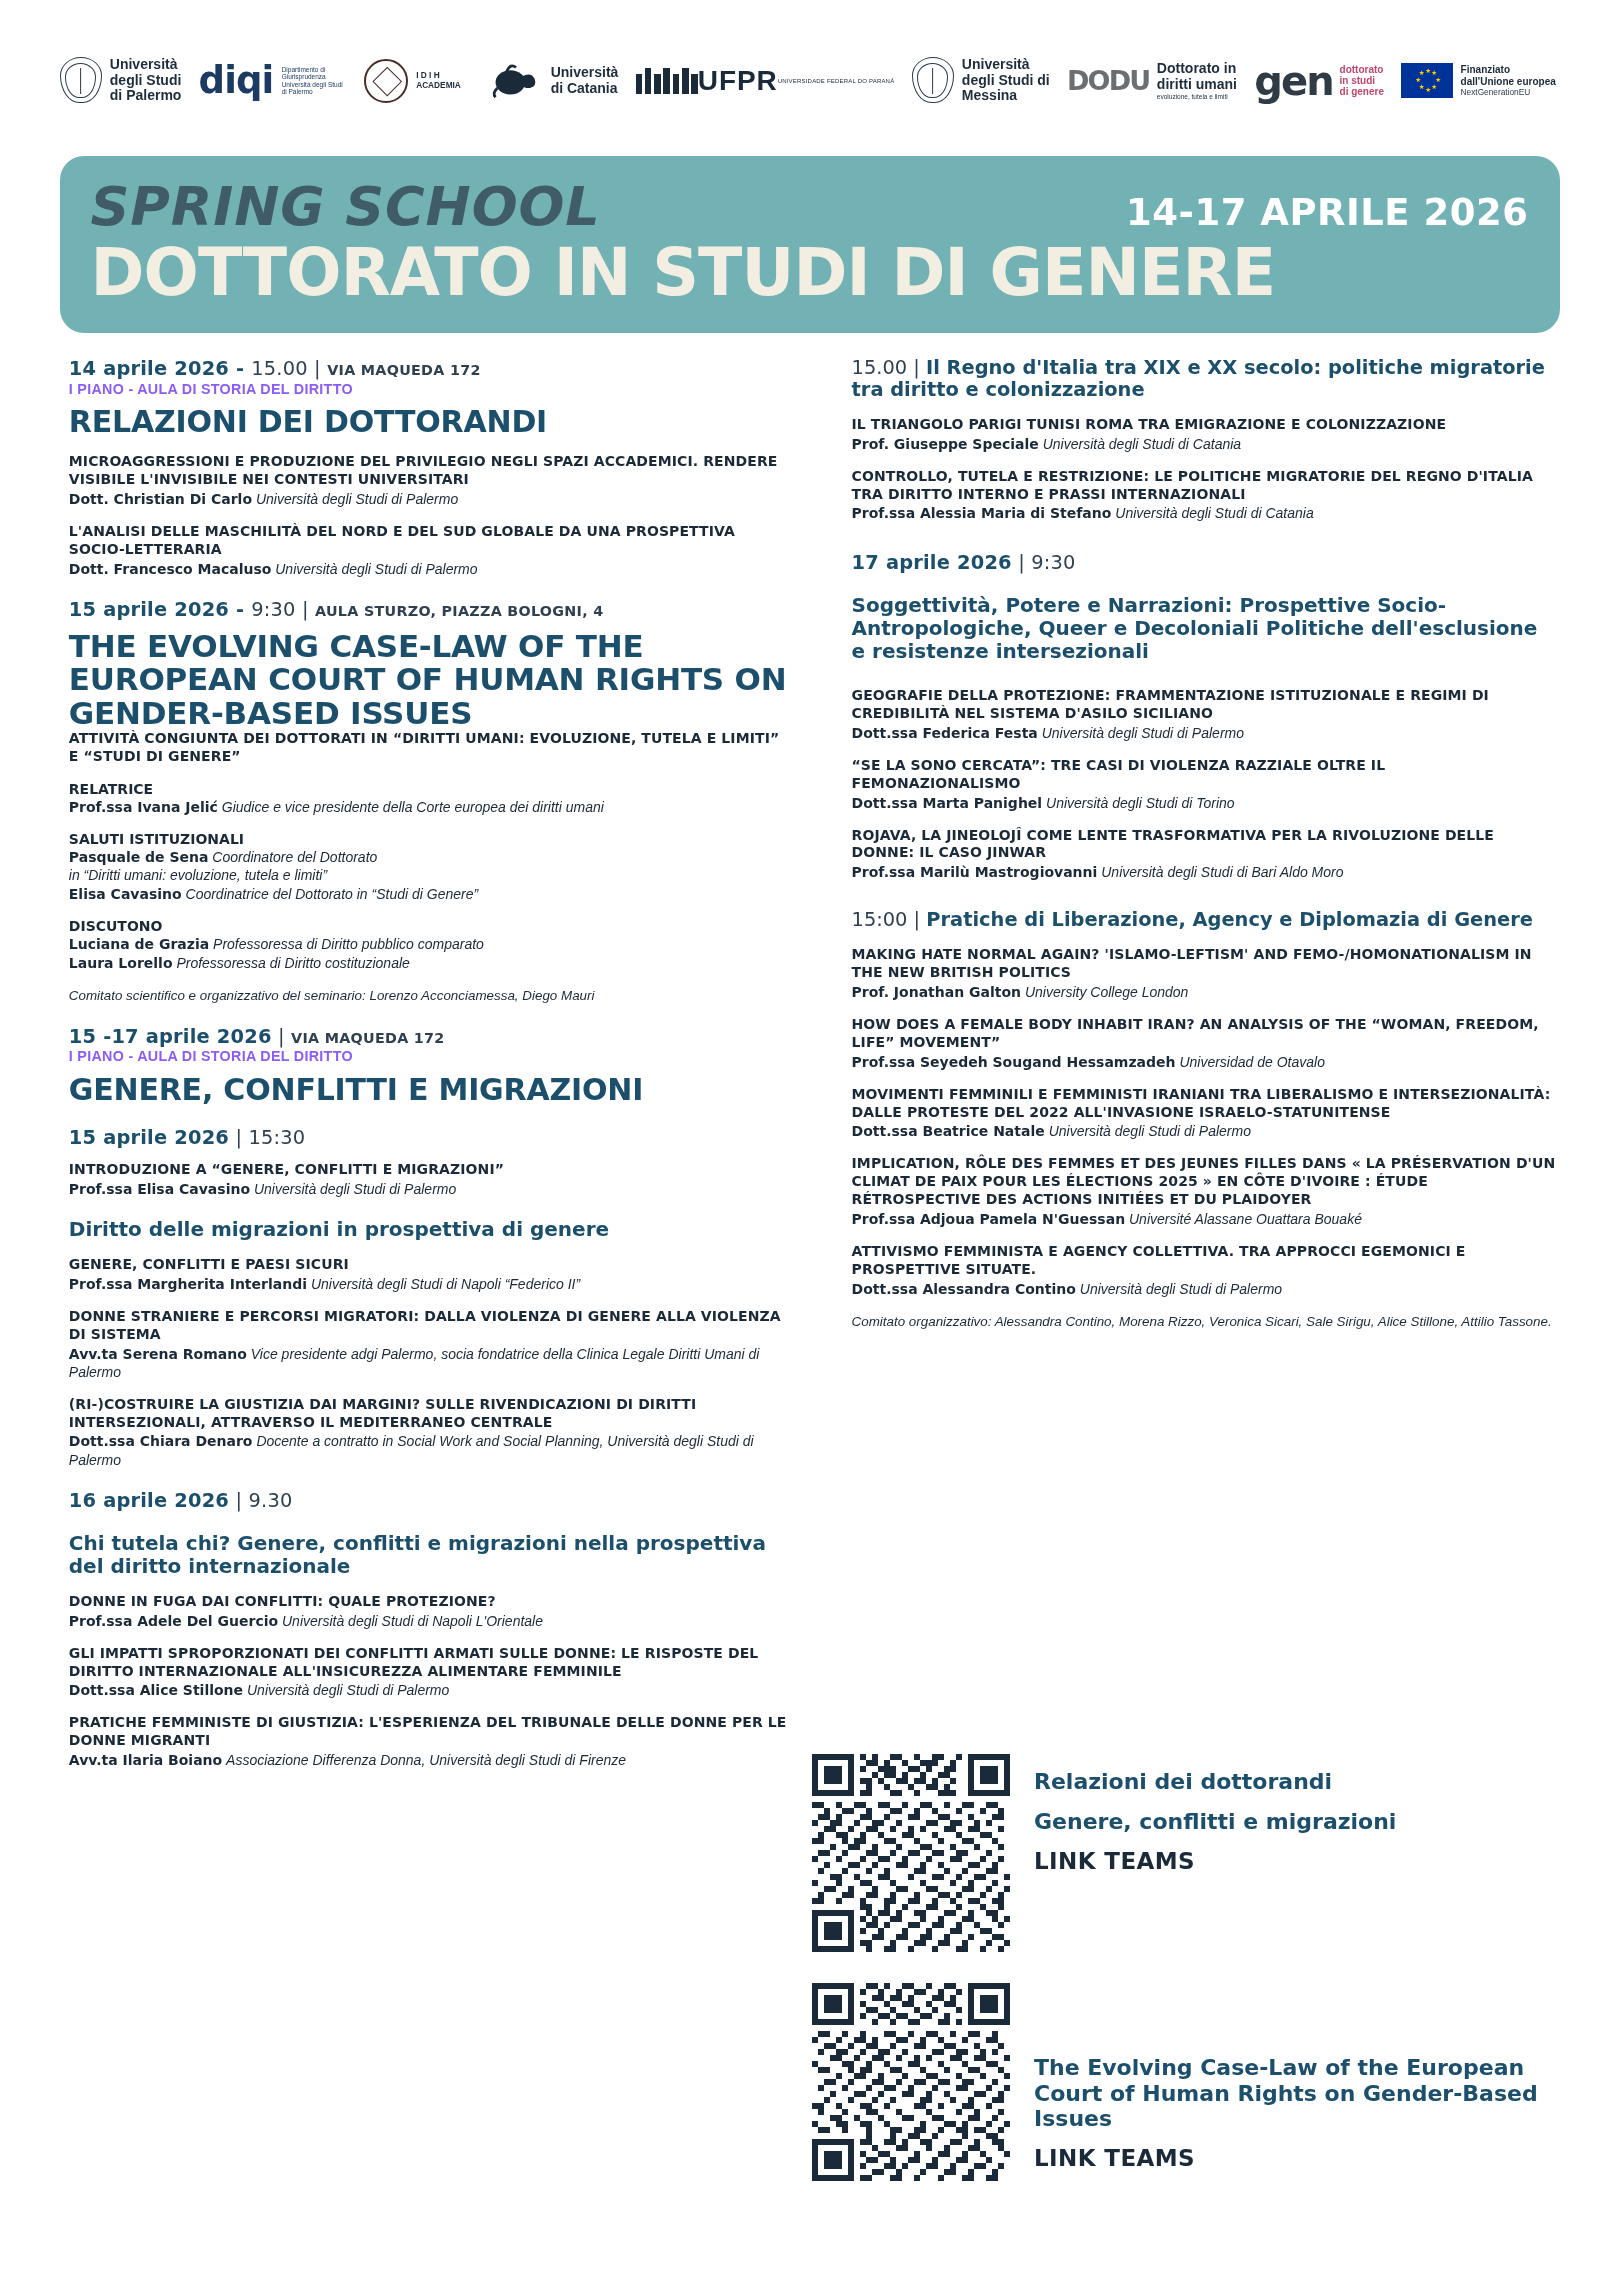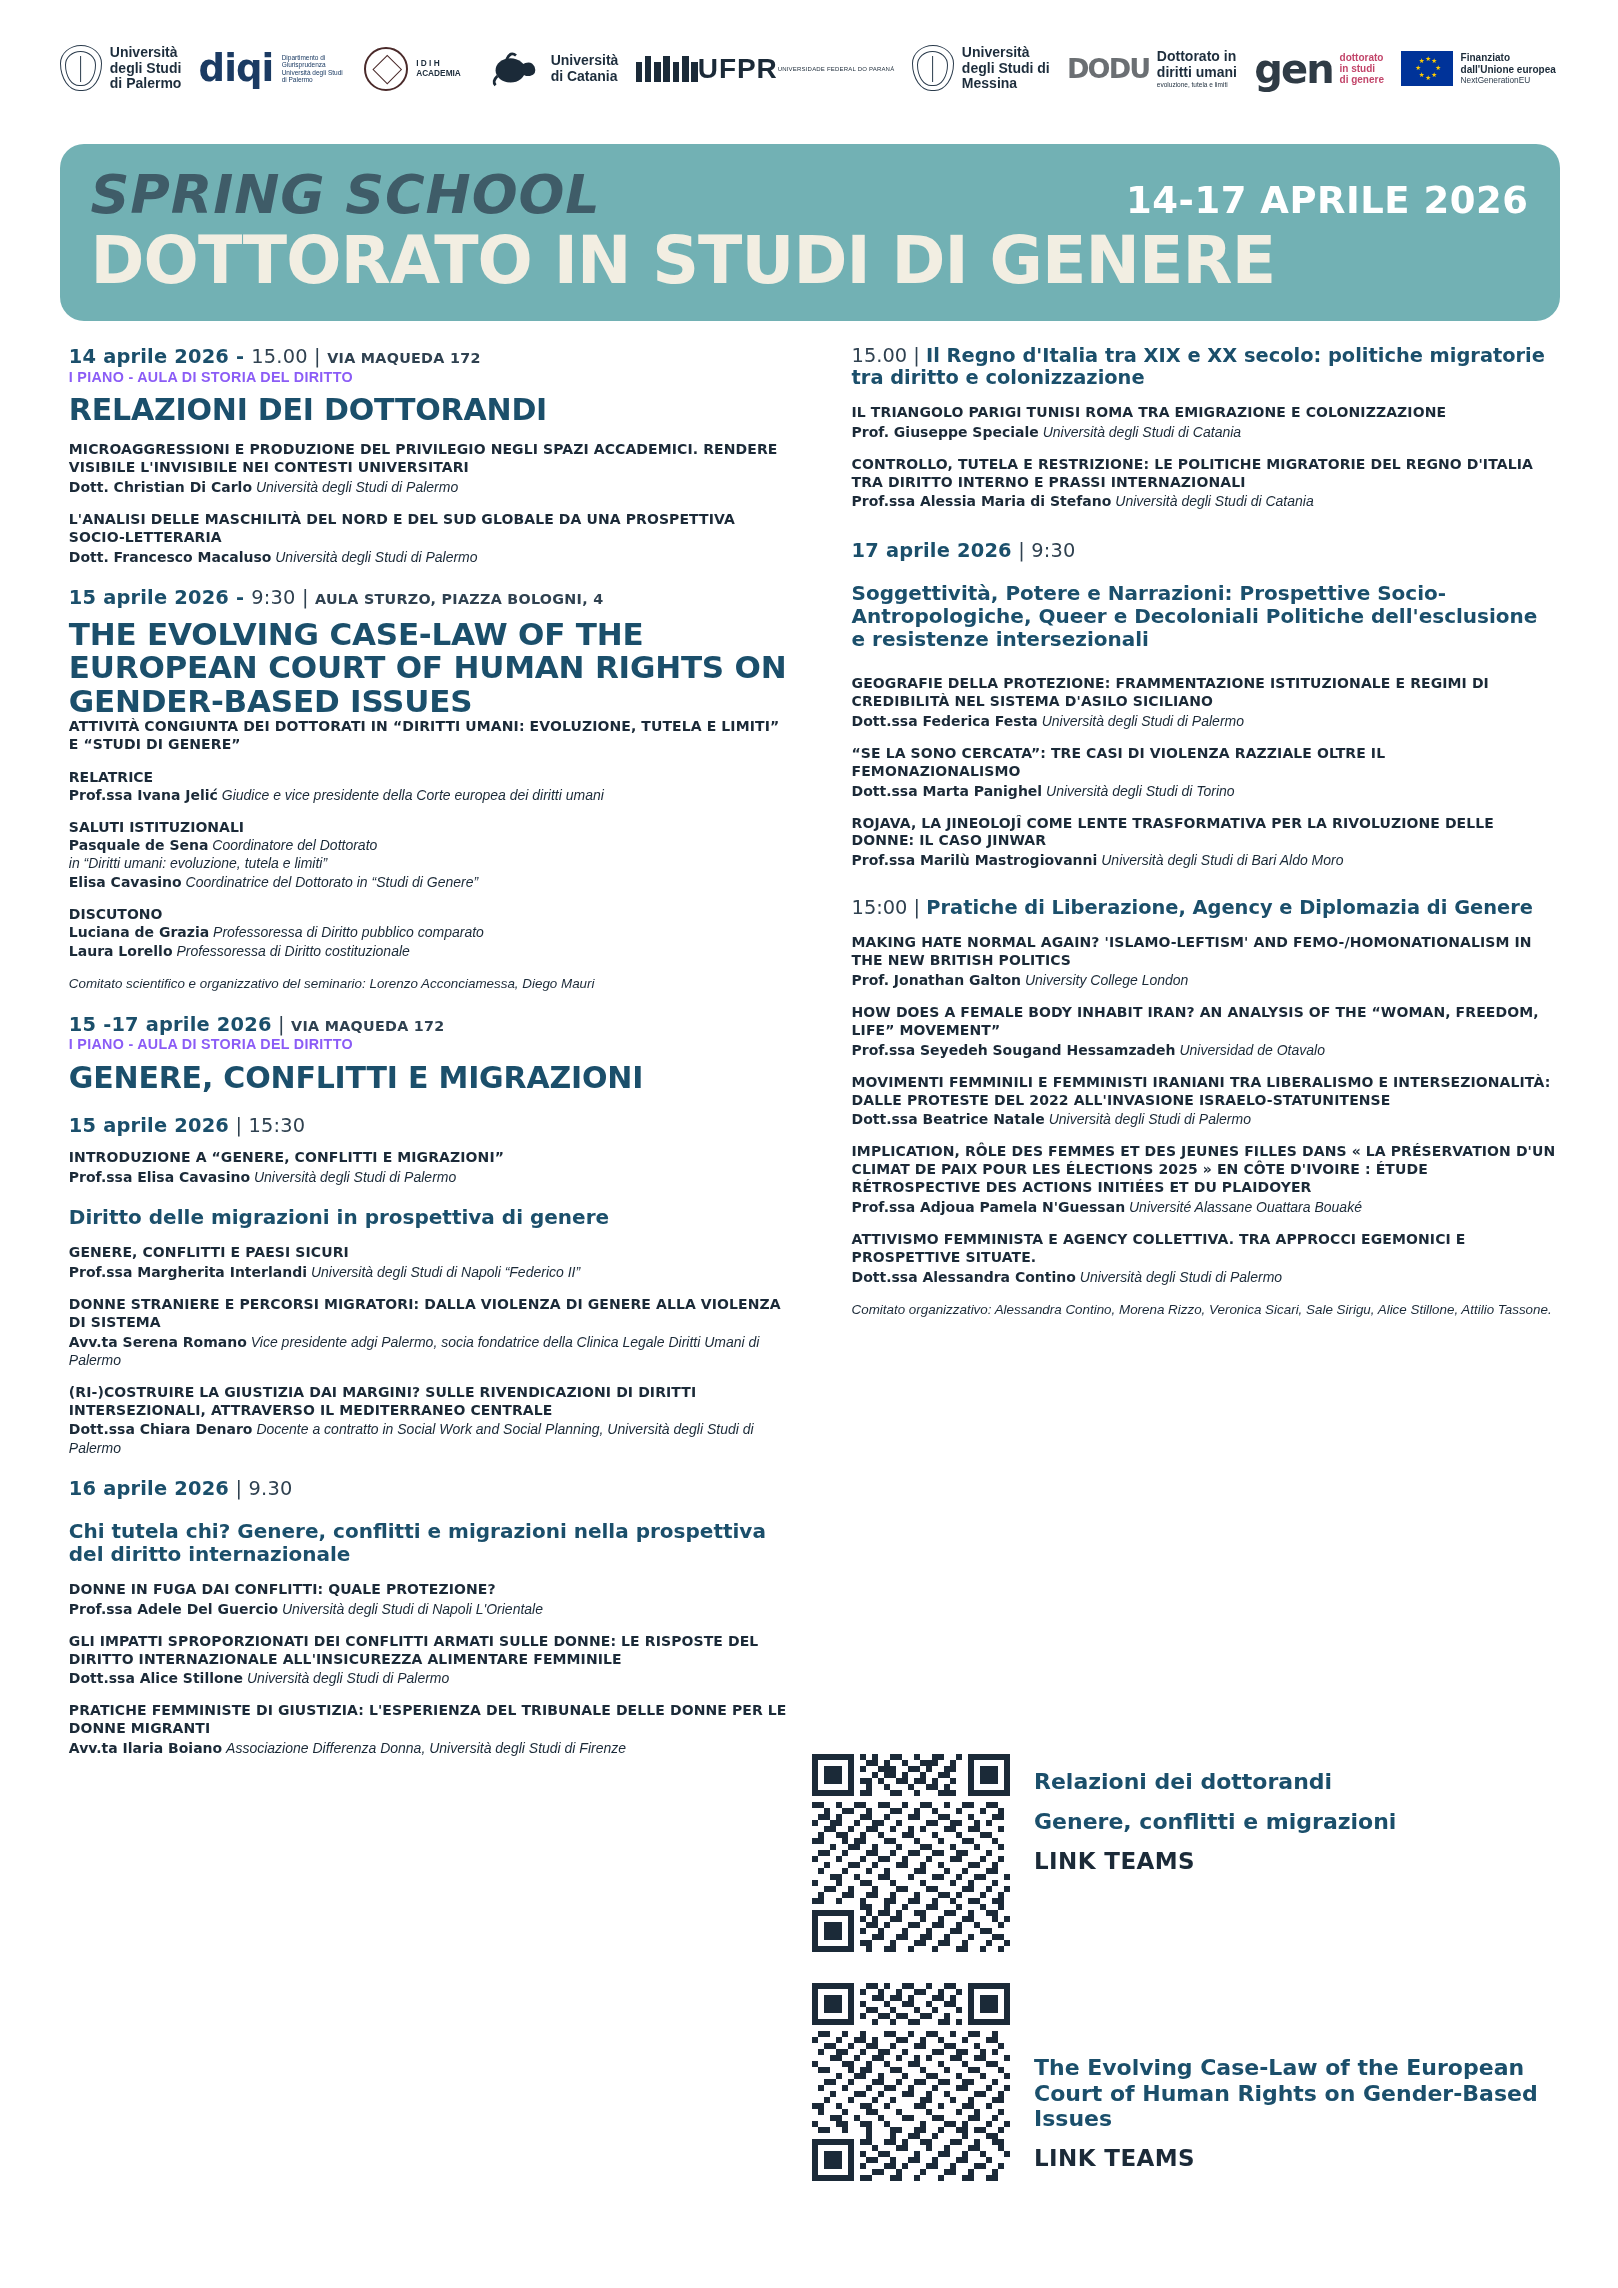--- a/index.html
+++ b/index.html
@@ -5,21 +5,21 @@
   * { box-sizing: border-box; margin: 0; padding: 0; }
   html, body { background: #ffffff; }
   body {
     width: 1619px;
     height: 2289px;
     font-family: "Liberation Sans", sans-serif;
     color: #1b2a38;
     position: relative;
     overflow: hidden;
   }
-  .page { width: 1619px; height: 2289px; padding: 0 54px; position: relative; }
+  .page { width: 1619px; height: 2289px; padding: 12px 54px; position: relative; }
 
   
   .logos {
     height: 137px;
     display: flex;
     align-items: center;
     justify-content: space-between;
     padding: 0 9.2px 0 5.5px;
   }
   .logo { display: flex; align-items: center; gap: 8.3px; }

